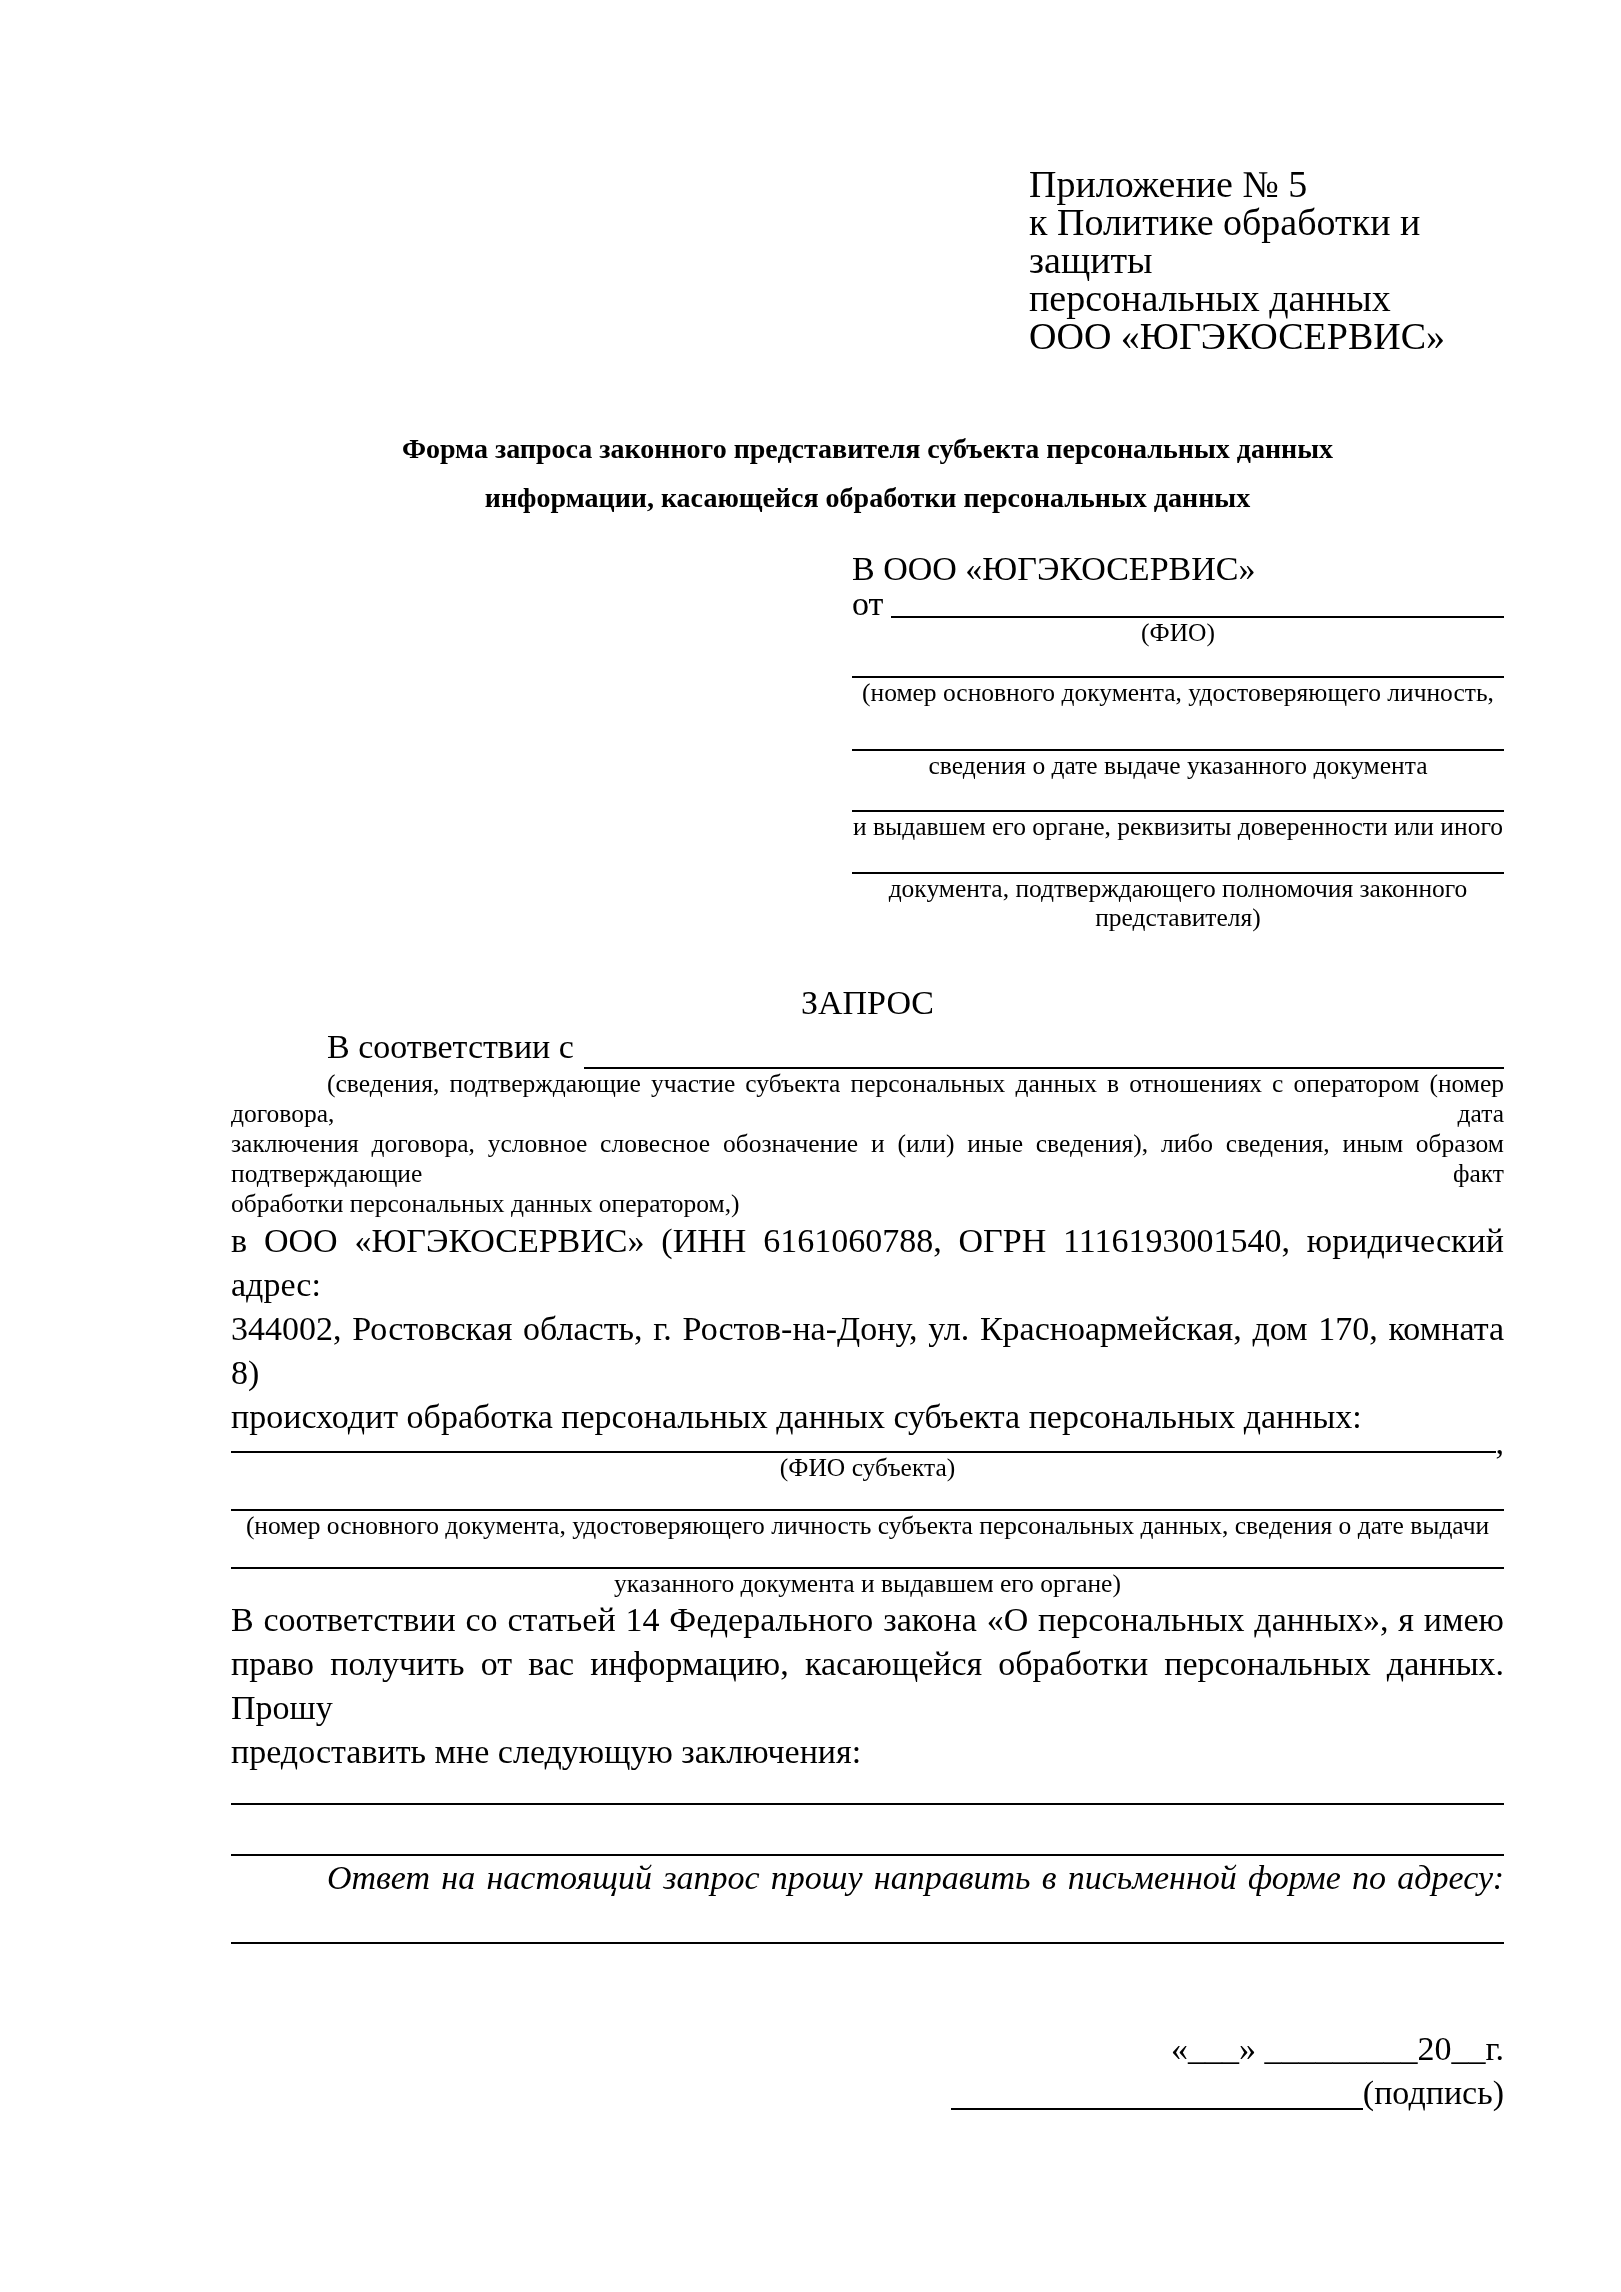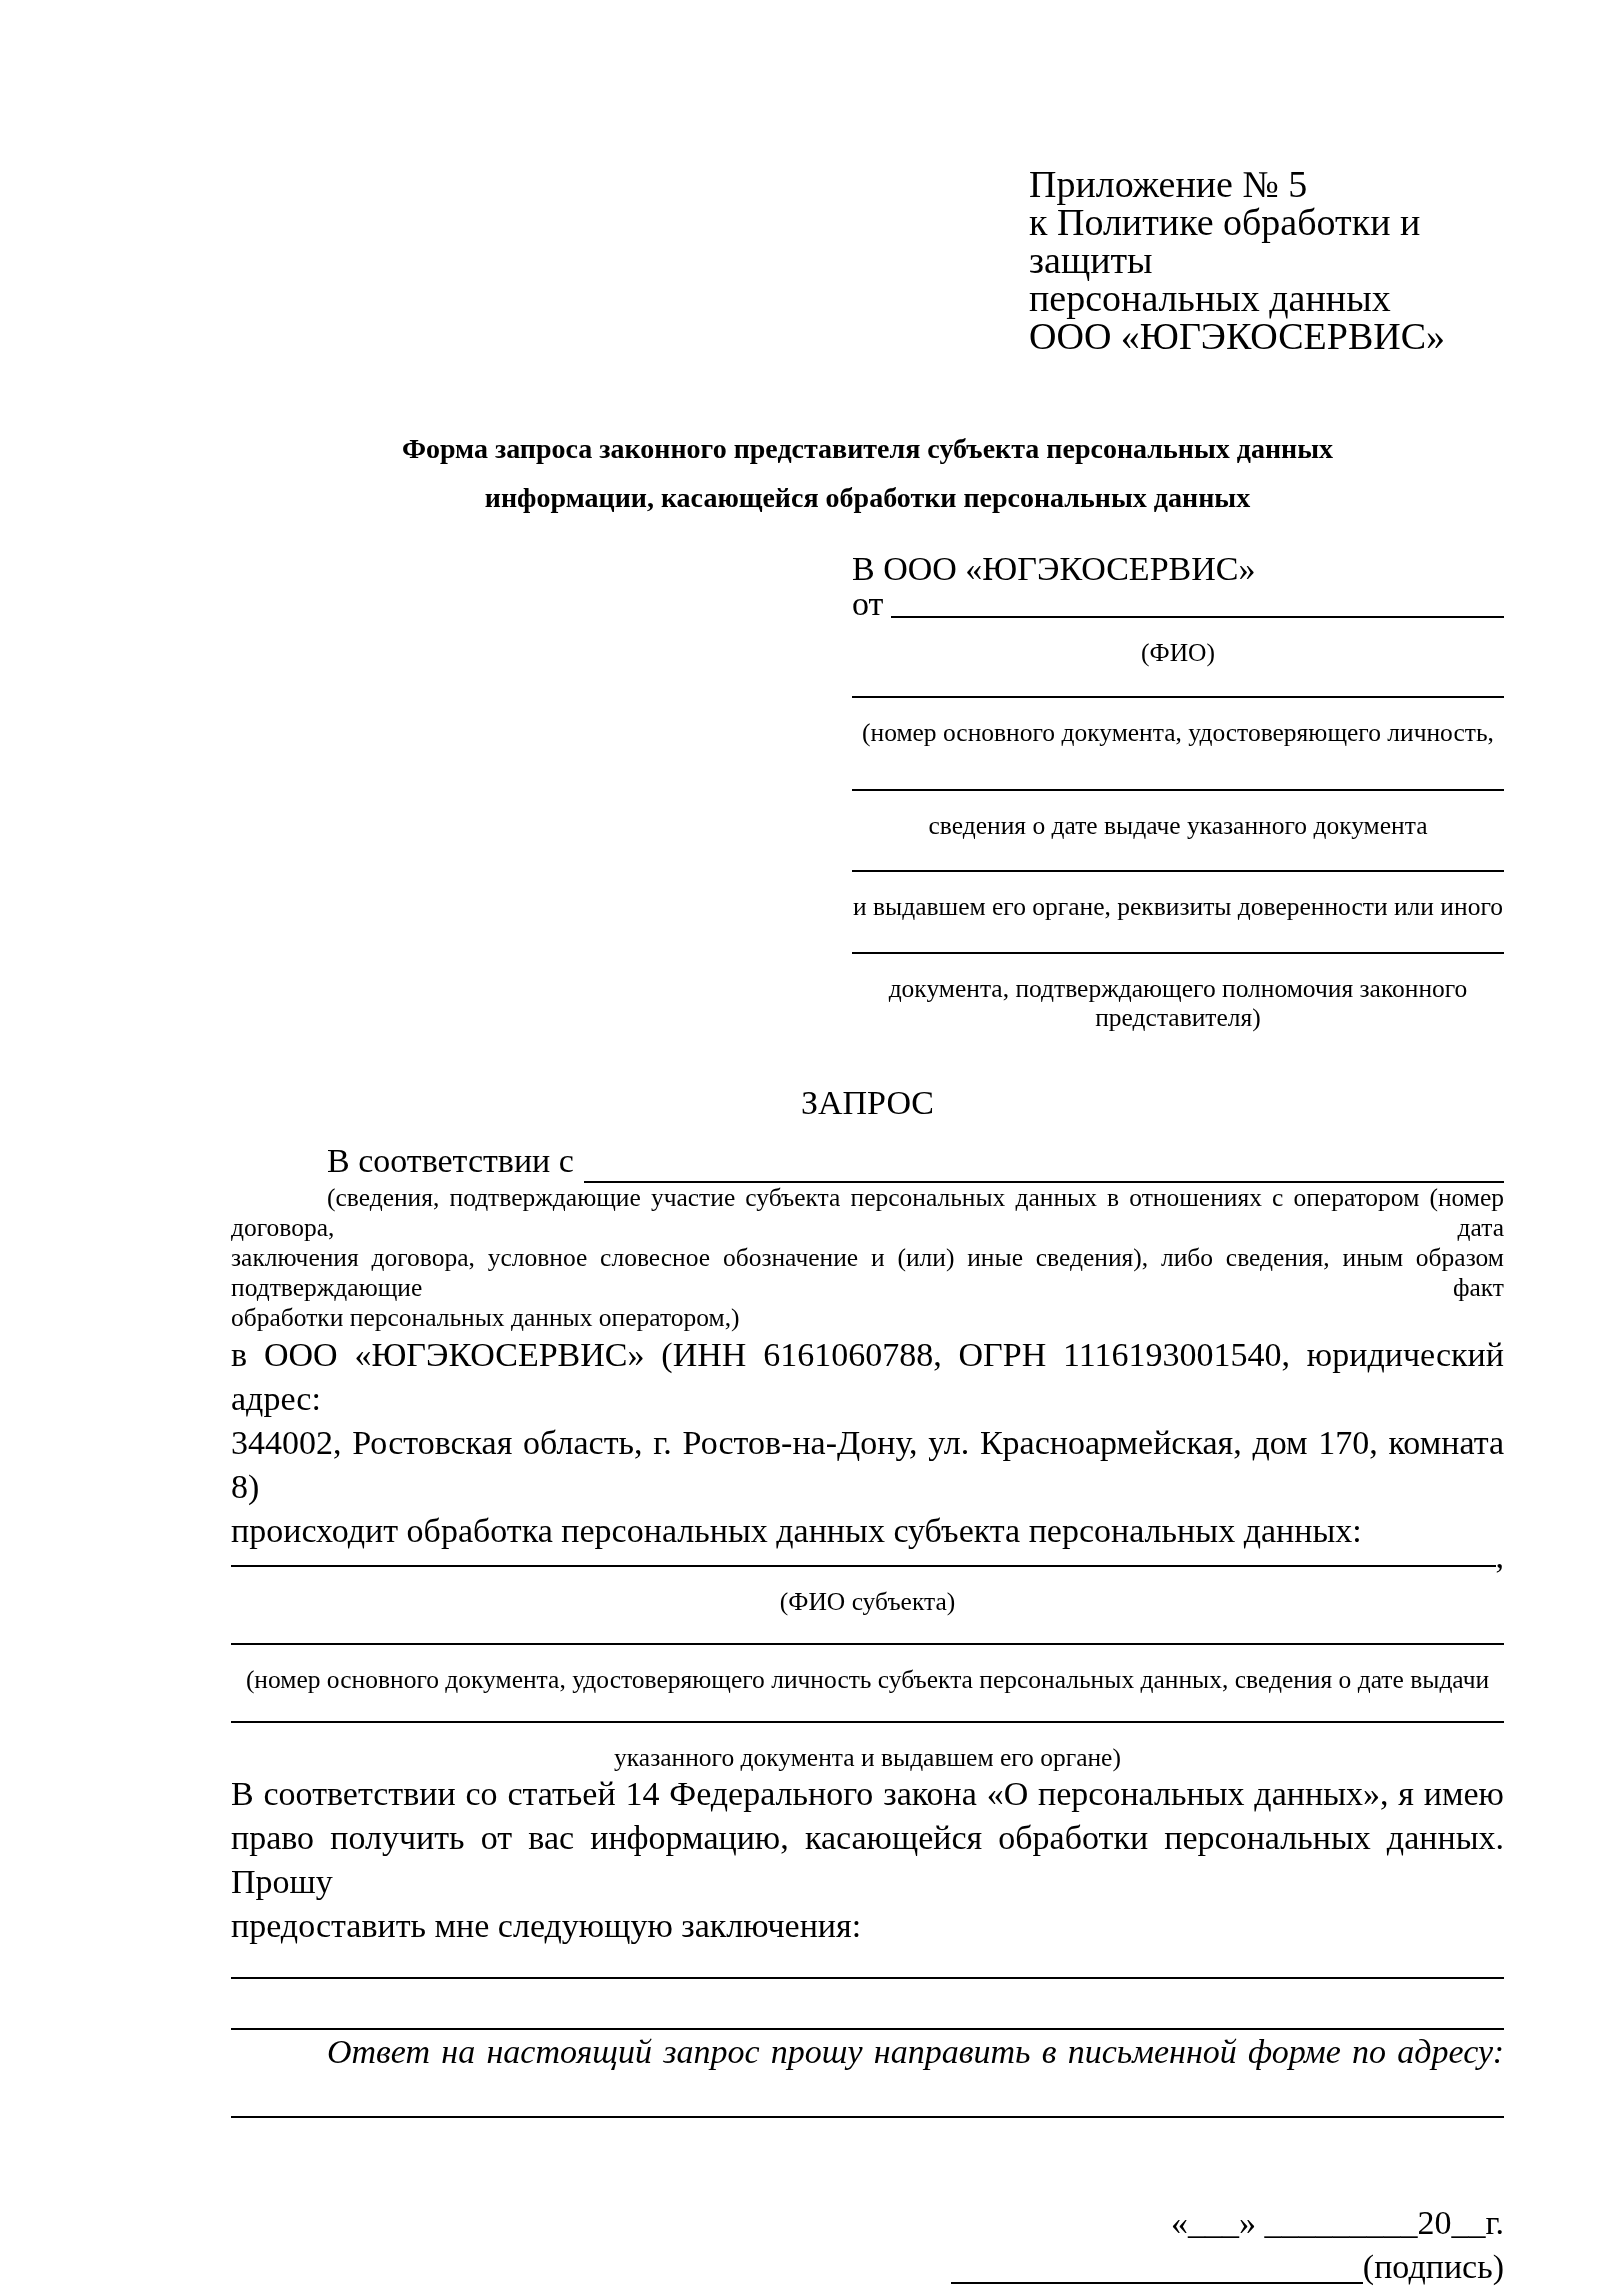--- a/index.html
+++ b/index.html
@@ -22,27 +22,27 @@
   
   .appendix { margin-left:798px; font-size:38px; line-height:38px; }
   
   .title { margin-top:69px; text-align:center; font-weight:bold; font-size:28px; line-height:49px; }
   .title-line { white-space:nowrap; }
   
   .addressee { margin-top:24.5px; margin-left:621px; width:652px; }
   .from-row { display:flex; align-items:flex-end; height:27.4px; }
   .from-row .label { white-space:nowrap; padding-right:7.8px; line-height:27.4px; }
   .blank-grow { flex:1 1 auto; border-bottom:2.9px solid #000; min-height:1px; }
-  .caption { font-size:25.5px; line-height:29px; text-align:center;margin-top:20px; }
+  .caption { font-size:25.5px; line-height:29px; text-align:center; }
   .blankline { border-bottom:2.9px solid #000; }
   .bl-a { height:31px; } .bl-b { height:44px; } .bl-c { height:32px; } .bl-d { height:33px; }
   
   .heading { margin-top:49px; text-align:center; }
   
-  .accordance-row { display:flex; align-items:flex-end; padding-left:96px; height:44px;margin-top:14px; }
+  .accordance-row { display:flex; align-items:flex-end; padding-left:96px; height:44px; }
   .accordance-row .label { white-space:nowrap; padding-right:9.8px; }
   
   .note { font-size:25.5px; line-height:30px; }
   .note .first { text-indent:96px; }
   .jl { text-align:justify; text-align-last:justify; }
   
   .para div { min-height:44px; }
   .fio-row { display:flex; align-items:flex-end; height:13.7px; }
   .fio-row .comma { line-height:19.6px; }
   .bl-full-a { height:29px; } .bl-full-b { height:29px; }

